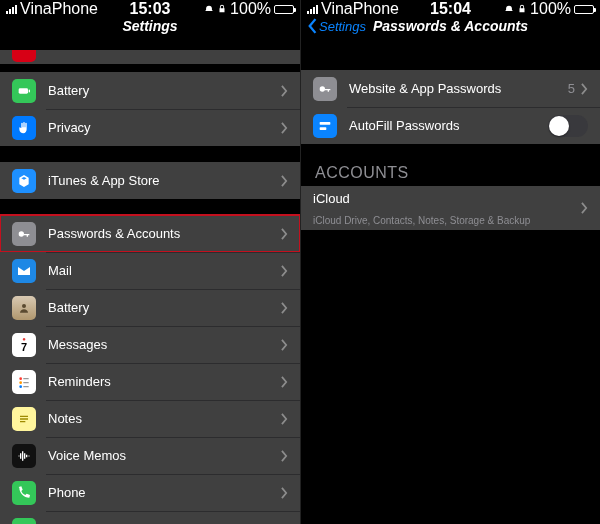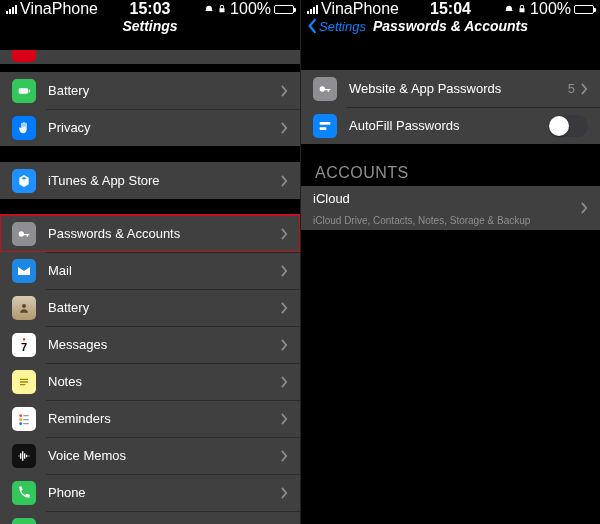--- a/index.html
+++ b/index.html
@@ -202,42 +202,42 @@
           <span class="num">7</span>
       </span>
       <span class="label">Messages</span>
       <span class="chevron">
           <svg viewBox="0 0 8 14" fill="none" stroke="#fff" stroke-width="2">
             <path d="M1 1l5 6-5 6"></path>
           </svg>
         </span>
     </div>
     <div class="cell">
-      <span class="icon ic-notes">
-        <svg viewBox="0 0 24 24" fill="none" stroke="#9e8a00" stroke-width="2">
-            <path d="M6 8h12M6 12h12M6 16h8"></path>
-          </svg>
-      </span>
-      <span class="label">Notes</span>
-      <span class="chevron">
-          <svg viewBox="0 0 8 14" fill="none" stroke="#fff" stroke-width="2">
-            <path d="M1 1l5 6-5 6"></path>
-          </svg>
-        </span>
-    </div>
-    <div class="cell">
       <span class="icon ic-reminders">
         <svg viewBox="0 0 24 24">
             <circle cx="7" cy="7" r="2" fill="#ff3b30"></circle>
             <circle cx="7" cy="13" r="2" fill="#ff9500"></circle>
             <circle cx="7" cy="19" r="2" fill="#007aff"></circle>
             <path d="M11 7h8M11 13h8M11 19h8" stroke="#999" stroke-width="2"></path>
           </svg>
       </span>
       <span class="label">Reminders</span>
+      <span class="chevron">
+          <svg viewBox="0 0 8 14" fill="none" stroke="#fff" stroke-width="2">
+            <path d="M1 1l5 6-5 6"></path>
+          </svg>
+        </span>
+    </div>
+    <div class="cell">
+      <span class="icon ic-notes">
+        <svg viewBox="0 0 24 24" fill="none" stroke="#9e8a00" stroke-width="2">
+            <path d="M6 8h12M6 12h12M6 16h8"></path>
+          </svg>
+      </span>
+      <span class="label">Notes</span>
       <span class="chevron">
           <svg viewBox="0 0 8 14" fill="none" stroke="#fff" stroke-width="2">
             <path d="M1 1l5 6-5 6"></path>
           </svg>
         </span>
     </div>
     <div class="cell">
       <span class="icon ic-voice">
         <svg viewBox="0 0 24 24" fill="none" stroke="#fff" stroke-width="2">
             <path d="M4 12h1M7 8v8M10 5v14M13 8v8M16 10v4M19 12h1"></path>

